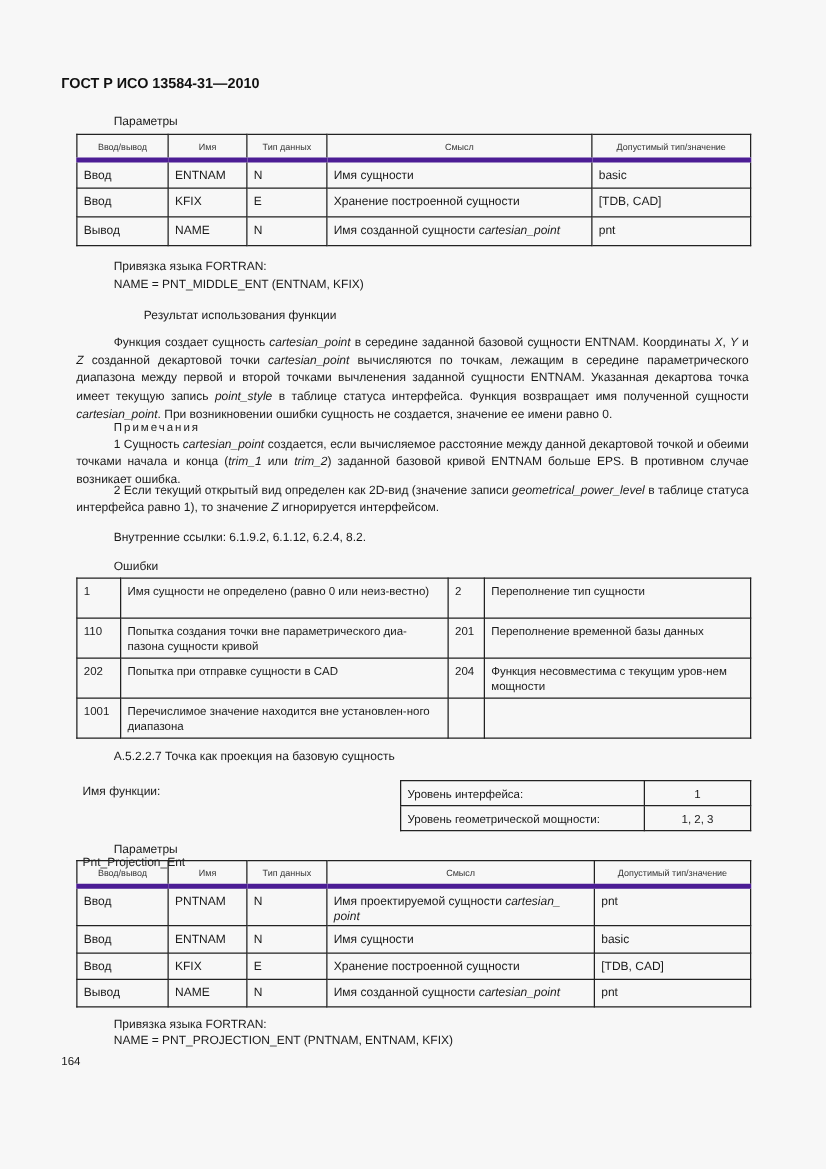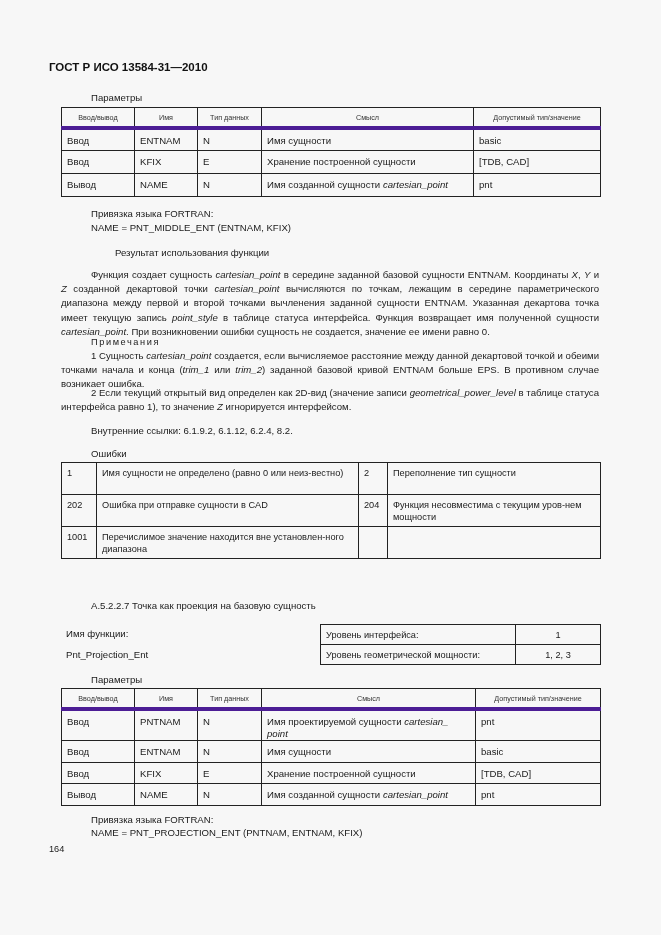--- a/index.html
+++ b/index.html
@@ -94,38 +94,44 @@
       <col style="width:213px">
     </colgroup>
   <tbody>
     <tr>
       <td>1</td>
       <td>Имя сущности не определено (равно 0 или неиз-вестно)</td>
       <td>2</td>
       <td>Переполнение тип сущности</td>
     </tr>
     <tr>
+      <td>110</td>
+      <td>Попытка создания точки вне параметрического диа-пазона сущности кривой</td>
+      <td>201</td>
+      <td>Переполнение временной базы данных</td>
+    </tr>
+    <tr>
       <td>202</td>
-      <td>Ошибка при отправке сущности в CAD</td>
+      <td>Попытка при отправке сущности в CAD</td>
       <td>204</td>
       <td>Функция несовместима с текущим уров-нем мощности</td>
     </tr>
     <tr>
       <td>1001</td>
       <td>Перечислимое значение находится вне установлен-ного диапазона</td>
       <td></td>
       <td></td>
     </tr>
   </tbody>
 </table>
 
 <div class="abs t" style="left:91px; top:599px;">А.5.2.2.7 Точка как проекция на базовую сущность</div>
 
 <div class="abs t" style="left:66px; top:627px;">Имя функции:</div>
-<div class="abs t" style="left:66px; top:648px;">Pnt_Projection_Ent</div>
+<div class="abs t" style="left:66px; top:684px;">Pnt_Projection_Ent</div>
 
 <table class="itable" style="left:320px; top:624px; width:280px;padding-left:16px;">
   <colgroup>
       <col style="width:195px">
       <col style="width:85px">
     </colgroup>
   <tbody>
     <tr>
       <td>Уровень интерфейса:</td>
       <td class="center">1</td>

